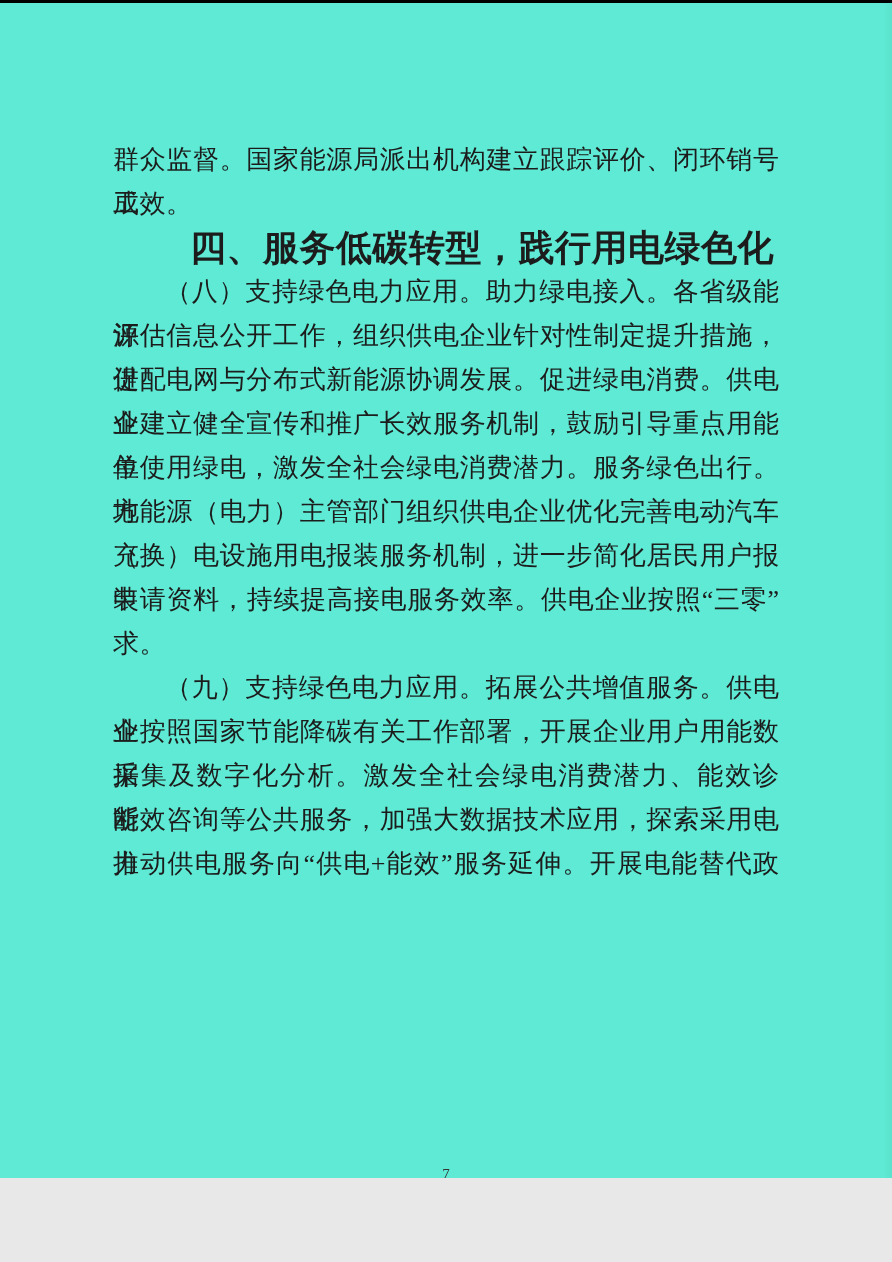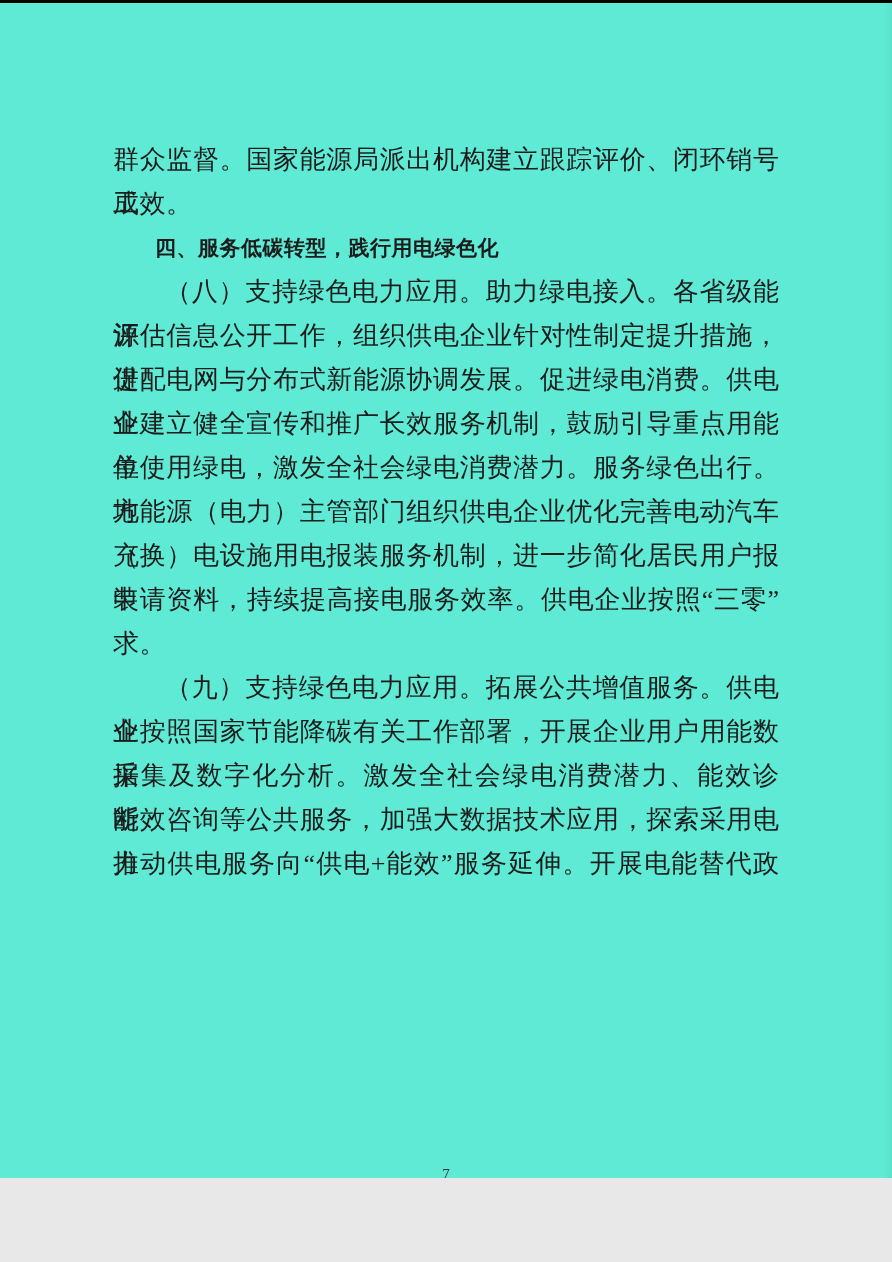--- a/index.html
+++ b/index.html
@@ -52,21 +52,22 @@
     text-align: justify;
     text-align-last: justify;
     letter-spacing: 0;
   }
   .line.indent {
     text-indent: 2em;
   }
   .line.heading {
     font-weight: bold;
     font-family: "Liberation Sans", "DejaVu Sans", sans-serif;
-    font-size: 21px;
+    font-size: 36px;
+    text-align: center;
   }
   .page-number {
     position: absolute;
     top: 1166px;
     left: 0;
     width: 100%;
     text-align: center;
     font-size: 15px;
     color: #333333;
   }

